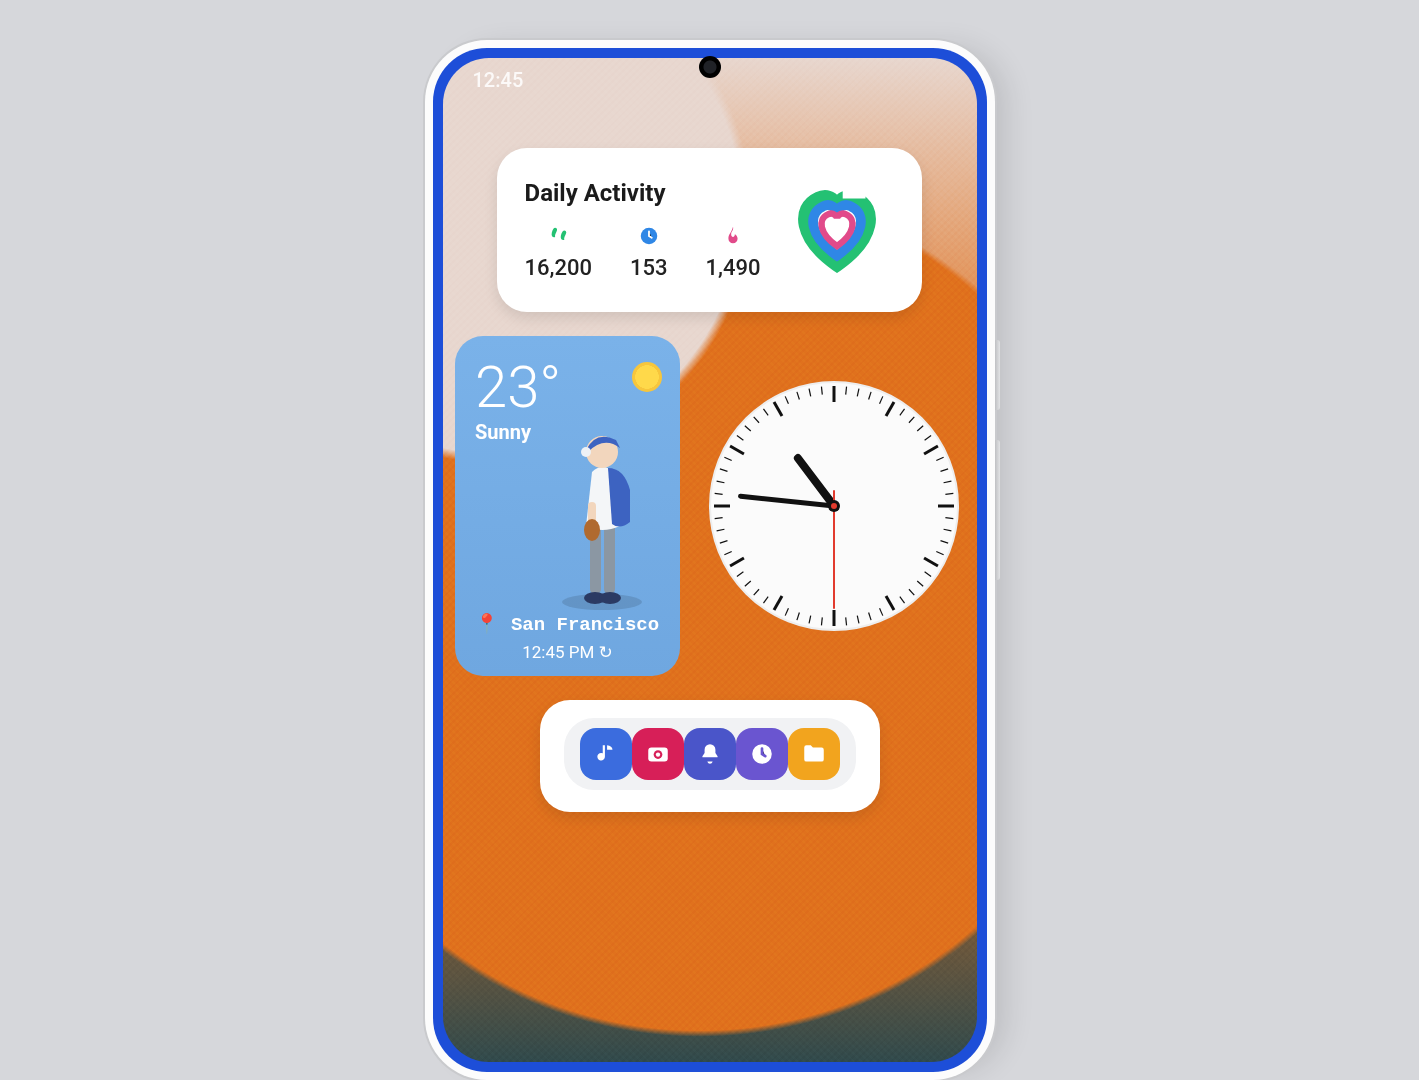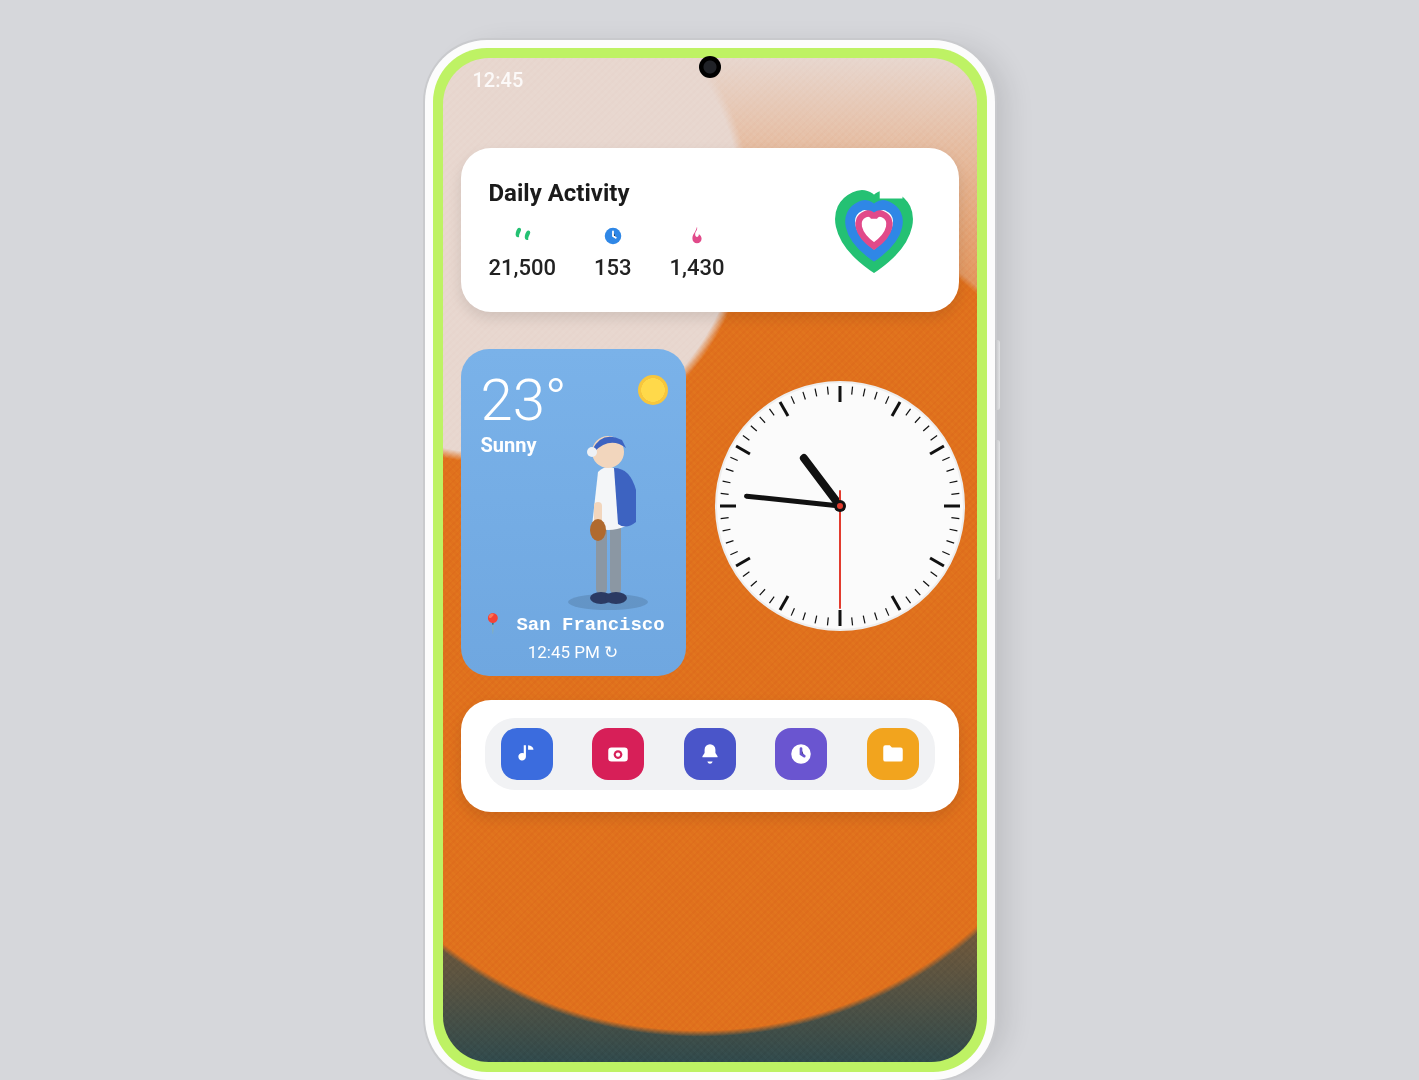--- a/index.html
+++ b/index.html
@@ -21,21 +21,21 @@
     border-radius: 62px;
     padding: 8px;
     box-shadow:
       0 0 0 2px #c9cacd,
       18px 0 30px -8px rgba(0,0,0,.12);
     position: relative;
   }
   .bezel {
     width: 100%;
     height: 100%;
-    background: #bef264;
+    background: #1d4ed8;
     border-radius: 54px;
     padding: 10px;
     position: relative;
   }
   .screen {
     width: 100%;
     height: 100%;
     border-radius: 46px;
     overflow: hidden;
     position: relative;
@@ -76,20 +76,21 @@
   }
   .sb1 { top: 300px; height: 70px; }
   .sb2 { top: 400px; height: 140px; }
 
   .content {
     position: absolute;
     inset: 90px 18px 0 18px;
     display: flex;
     flex-direction: column;
     gap: 24px;
+    align-items: center;
   }
   .card {
     background: #fff;
     border-radius: 30px;
     box-shadow: 0 6px 14px rgba(0,0,0,.10);
   }
 
   
   .activity {
     padding: 22px 28px 24px;
@@ -127,21 +128,20 @@
     height: 340px;
   }
   .weather {
     flex: 0 0 225px;
     border-radius: 28px;
     background: linear-gradient(180deg,#7ab2e9 0%, #6fa7e0 100%);
     color: #fff;
     padding: 22px 20px 18px;
     position: relative;
     overflow: hidden;
-    margin-top: 13px;
   }
   .weather .temp {
     font-size: 58px;
     font-weight: 300;
     line-height: 1;
   }
   .weather .cond {
     font-size: 20px;
     margin-top: 4px;
     font-weight: 700;
@@ -236,38 +236,38 @@
         <div class="card activity">
           <div class="activity-left">
             <div class="activity-title">Daily Activity</div>
             <div class="metrics">
               <div class="metric">
                 <span>
                   <svg viewBox="0 0 24 24">
                       <path fill="#24c173" d="M7 4c1.5-2 4-1 4 1 0 1-.5 2.3-1.3 3.6C9 10 8.3 12 9 13c-2 .6-3 .2-3.6-1C4.5 10 5.5 6 7 4zm10 3c1.5-2 4-1 4 1 0 1-.5 2.3-1.3 3.6C19 13 18.3 15 19 16c-2 .6-3 .2-3.6-1-1-2 0-6 1.6-8z"></path>
                     </svg>
                 </span>
-                <div class="val">21,500</div>
+                <div class="val">16,200</div>
               </div>
               <div class="metric">
                 <span>
                   <svg viewBox="0 0 24 24">
                       <circle cx="12" cy="12" r="9" fill="#2f87e6"></circle>
                       <path stroke="#fff" stroke-width="2" stroke-linecap="round" d="M12 7v5l3 2"></path>
                     </svg>
                 </span>
                 <div class="val">153</div>
               </div>
               <div class="metric">
                 <span>
                   <svg viewBox="0 0 24 24">
                       <path fill="#e14a8a" d="M12 2c1 4-2 5-2 8 0 2 1 3 2 3s2-1 2-3c2 1 3 3 3 5a5 5 0 0 1-10 0c0-5 3-6 5-13z"></path>
                     </svg>
                 </span>
-                <div class="val">1,430</div>
+                <div class="val">1,490</div>
               </div>
             </div>
           </div>
           <span>
             <svg class="heart-ring" viewBox="0 0 120 120">
               <defs>
                 <path id="hp" d="M60 100 C20 72 18 40 40 30 C52 24 60 34 60 40 C60 34 68 24 80 30 C102 40 100 72 60 100 Z"></path>
               </defs>
               <use href="#hp" fill="none" stroke="#24c173" stroke-width="14" stroke-linecap="round"></use>
               <use href="#hp" fill="none" stroke="#2f87e6" stroke-width="14" stroke-linecap="round" transform="translate(60 62) scale(.74) translate(-60 -62)"></use>

